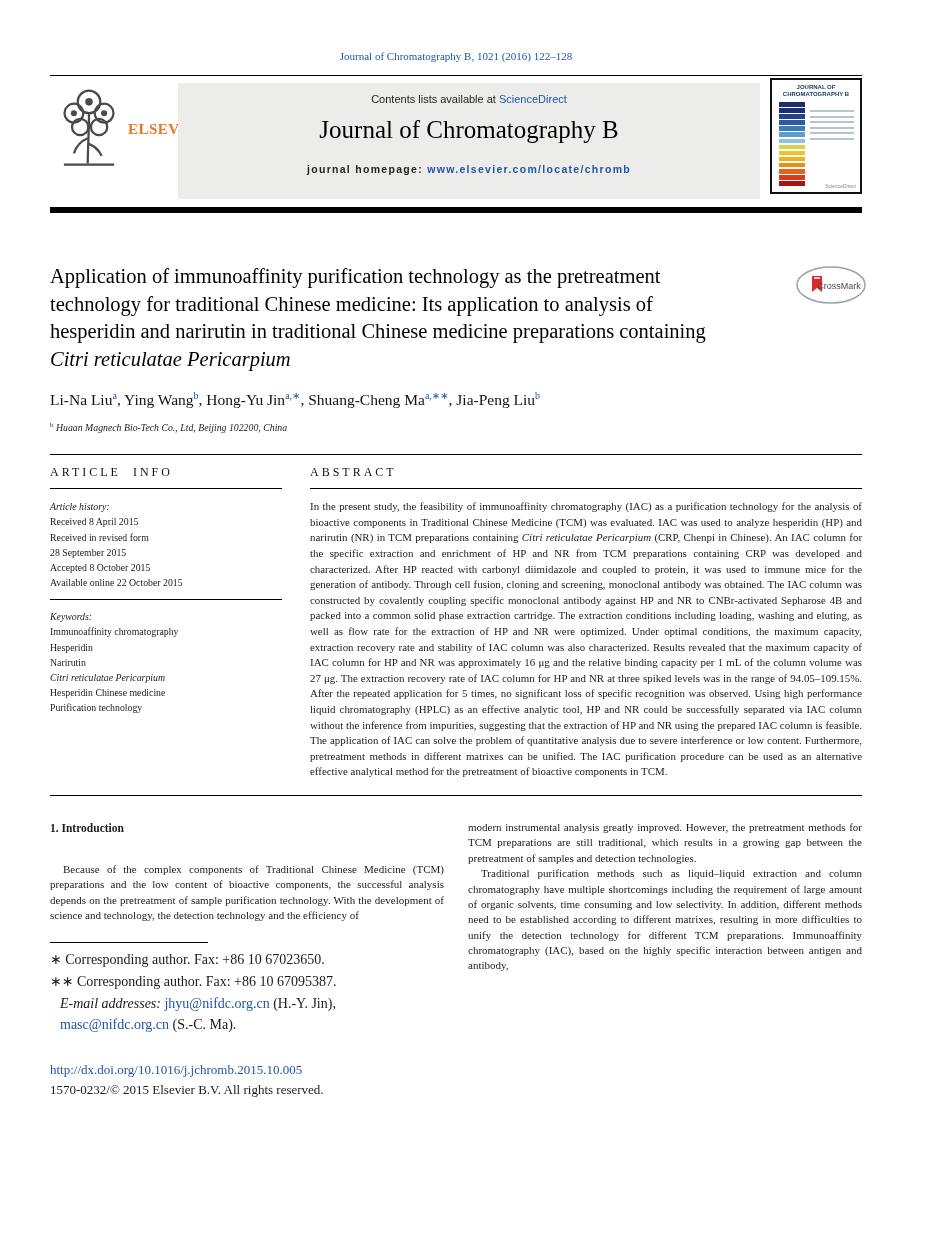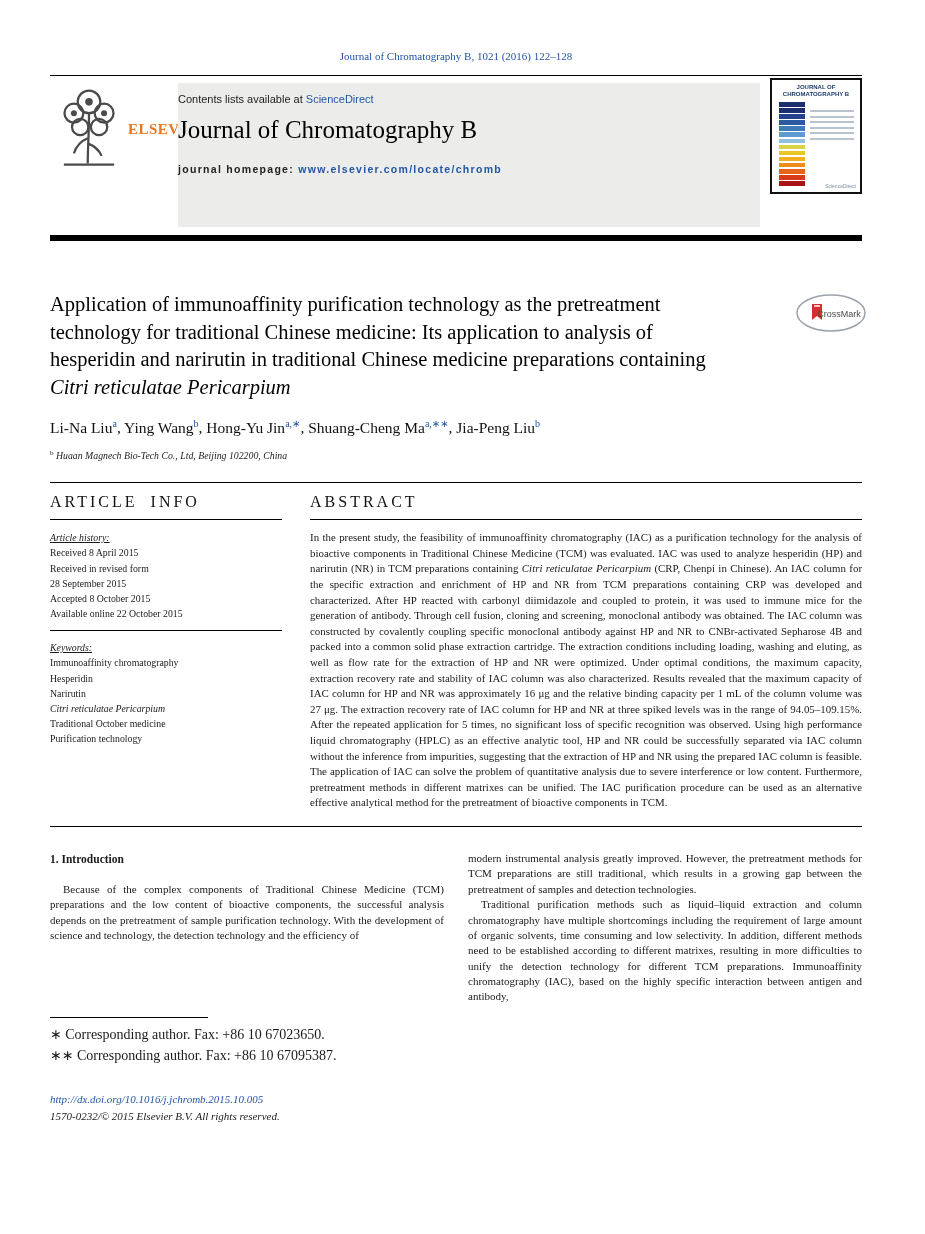--- a/index.html
+++ b/index.html
@@ -12,21 +12,21 @@
   .page { padding:0 63px 0 50px; }
 
   
   .citation { padding-top:50px; text-align:center; font-size:11px; color:#2255a4; }
 
   
   .header-band { margin-top:13px; border-top:1px solid #000; }
   .header-flex { display:flex; align-items:flex-start; padding-top:7px; }
   .logo-col { width:118px; display:flex; flex-direction:row; align-items:center; }
   .elsevier-text { font-size:15px; font-weight:bold; color:#e87722; letter-spacing:0.5px; margin-top:1px; }
-  .gray-box { flex:1; background:#ececea; margin:0 10px; height:144px; padding-top:10px; }
+  .gray-box { flex:1; background:#ececea; margin:0 10px; text-align:center; height:116px; padding-top:10px; }
   .contents-line { font-family:"Liberation Sans", sans-serif; font-size:11px; color:#222; }
   .journal-title { font-size:25px; margin-top:11px; color:#000; }
   .homepage-line { font-family:"Liberation Sans", sans-serif; font-size:10.5px; font-weight:bold; letter-spacing:1.3px; margin-top:19px; color:#222; }
   .homepage-line a { font-weight:bold; }
   .cover-thumb { width:92px; height:116px; border:2px solid #111; background:#fff; margin-top:-5px; position:relative; overflow:hidden; }
   .cover-title { font-family:"Liberation Sans", sans-serif; font-size:6px; font-weight:bold; color:#1a3a6b; text-align:center; padding:4px 3px 0; line-height:1.2; }
   .cover-stripes { position:absolute; left:7px; top:22px; width:26px; }
   .stripe { height:4.5px; margin-bottom:1.6px; width:100%; }
   .cover-lines { position:absolute; right:6px; top:30px; width:44px; }
   .cover-line { height:2px; background:#b9c2cf; margin-bottom:3.5px; }
@@ -41,43 +41,43 @@
   .authors { margin-top:16px; font-size:15.5px; color:#111; }
   .authors sup { font-size:10px; color:#2255a4; }
   .affils { margin-top:11px; font-size:9.8px; font-style:italic; line-height:1.55; color:#222; }
   .affils sup { font-size:7px; font-style:normal; }
 
   
   .section-rule { border-top:1px solid #000; margin-top:19px; }
   .info-abstract { display:flex; }
   .col-info { width:232px; flex-shrink:0; }
   .col-abs { flex:1; margin-left:28px; }
-  .col-head { font-size:16px; letter-spacing:3px; word-spacing:6px; padding:10px 0 8px; border-bottom:1px solid #000; color:#111; }
+  .col-head { font-size:12px; letter-spacing:3px; word-spacing:6px; padding:10px 0 8px; border-bottom:1px solid #000; color:#111; }
   .info-body { padding-top:10px; font-size:9.8px; line-height:1.55; }
-  .hist-label, .kw-label { font-style:italic;text-decoration:underline; }
+  .hist-label, .kw-label { font-style:italic; }
   .hist-sep { border-top:1px solid #000; margin:9px 0 9px; }
   .kw.it { font-style:italic; }
   .abs-body { padding-top:10px; font-size:10.9px; line-height:1.43; text-align:justify; }
   .abs-copyright { text-align:right; margin-top:3px; font-size:10.5px; }
 
   
   .body-rule { border-top:1px solid #000; margin-top:15px; }
   .body-cols { display:flex; gap:24px; margin-top:24px; }
   .bcol { width:394px; font-size:11px; line-height:1.4; text-align:justify; }
   .bcol-left { display:flex; flex-direction:column; min-height:216px; }
-  .sec-title { font-weight:bold; font-size:11.5px; margin-bottom:15px; text-align:left; }
+  .sec-title { font-weight:bold; font-size:11.5px; margin-bottom:26px; text-align:left; }
   .indent { text-indent:13px; }
 
   
   .footnote-block { margin-top:auto; font-size:14px; line-height:1.55; text-align:left; }
   .fn-rule { width:158px; border-top:1px solid #000; margin-bottom:6px; }
   .fn-email-label { font-style:italic; }
 
   
-  .footer { margin-top:24px; font-size:11px; line-height:1.55;font-style:italic; }
+  .footer { margin-top:24px; font-size:13px; line-height:1.55; }
 </style>
 </head>
 <body>
 
 <div class="page">
 
   <div class="citation">Journal of Chromatography B, 1021 (2016) 122–128</div>
 
   <div class="header-band">
     <div class="header-flex">
@@ -176,21 +176,21 @@
         <div>Received in revised form</div>
         <div>28 September 2015</div>
         <div>Accepted 8 October 2015</div>
         <div>Available online 22 October 2015</div>
         <div class="hist-sep"></div>
         <div class="kw-label">Keywords:</div>
         <div class="kw">Immunoaffinity chromatography</div>
         <div class="kw">Hesperidin</div>
         <div class="kw">Narirutin</div>
         <div class="kw it">Citri reticulatae Pericarpium</div>
-        <div class="kw">Traditional October medicine</div>
+        <div class="kw">Hesperidin Chinese medicine</div>
         <div class="kw">Purification technology</div>
       </div>
     </div>
 
     <div class="col-abs">
       <div class="col-head">ABSTRACT</div>
       <div class="abs-body">
         <span>In the present study, the feasibility of immunoaffinity chromatography (IAC) as a purification technology for the analysis of bioactive components in Traditional Chinese Medicine (TCM) was evaluated. IAC was used to analyze hesperidin (HP) and narirutin (NR) in TCM preparations containing </span><i>Citri reticulatae Pericarpium</i><span> (CRP, Chenpi in Chinese). An IAC column for the specific extraction and enrichment of HP and NR from TCM preparations containing CRP was developed and characterized. After HP reacted with carbonyl diimidazole and coupled to protein, it was used to immune mice for the generation of antibody. Through cell fusion, cloning and screening, monoclonal antibody was obtained. The IAC column was constructed by covalently coupling specific monoclonal antibody against HP and NR to CNBr-activated Sepharose 4B and packed into a common solid phase extraction cartridge. The extraction conditions including loading, washing and eluting, as well as flow rate for the extraction of HP and NR were optimized. Under optimal conditions, the maximum capacity, extraction recovery rate and stability of IAC column was also characterized. Results revealed that the maximum capacity of IAC column for HP and NR was approximately 16 μg and the relative binding capacity per 1 mL of the column volume was 27 μg. The extraction recovery rate of IAC column for HP and NR at three spiked levels was in the range of 94.05–109.15%. After the repeated application for 5 times, no significant loss of specific recognition was observed. Using high performance liquid chromatography (HPLC) as an effective analytic tool, HP and NR could be successfully separated via IAC column without the inference from impurities, suggesting that the extraction of HP and NR using the prepared IAC column is feasible. The application of IAC can solve the problem of quantitative analysis due to severe interference or low content. Furthermore, pretreatment methods in different matrixes can be unified. The IAC purification procedure can be used as an alternative effective analytical method for the pretreatment of bioactive components in TCM.</span>
       </div>
     </div>
@@ -200,20 +200,23 @@
   <div class="body-cols">
 
     <div class="bcol bcol-left">
       <h2 class="sec-title">1.  Introduction</h2>
       <p class="indent">Because of the complex components of Traditional Chinese Medicine (TCM) preparations and the low content of bioactive components, the successful analysis depends on the pretreatment of sample purification technology. With the development of science and technology, the detection technology and the efficiency of</p>
 
       <div class="footnote-block">
         <div class="fn-rule"></div>
         <div>∗ Corresponding author. Fax: +86 10 67023650.</div>
         <div>∗∗ Corresponding author. Fax: +86 10 67095387.</div>
+        <div style="padding-left:10px;">
+          <span class="fn-email-label">E-mail addresses: </span><a href="#">jhyu@nifdc.org.cn</a><span> (H.-Y. Jin), </span><a href="#">masc@nifdc.org.cn</a><span> (S.-C. Ma).</span>
+        </div>
       </div>
     </div>
 
     <div class="bcol">
       <p>modern instrumental analysis greatly improved. However, the pretreatment methods for TCM preparations are still traditional, which results in a growing gap between the pretreatment of samples and detection technologies.</p>
       <p class="indent">Traditional purification methods such as liquid–liquid extraction and column chromatography have multiple shortcomings including the requirement of large amount of organic solvents, time consuming and low selectivity. In addition, different methods need to be established according to different matrixes, resulting in more difficulties to unify the detection technology for different TCM preparations. Immunoaffinity chromatography (IAC), based on the highly specific interaction between antigen and antibody,</p>
     </div>
   </div>
 
   <div class="footer">

